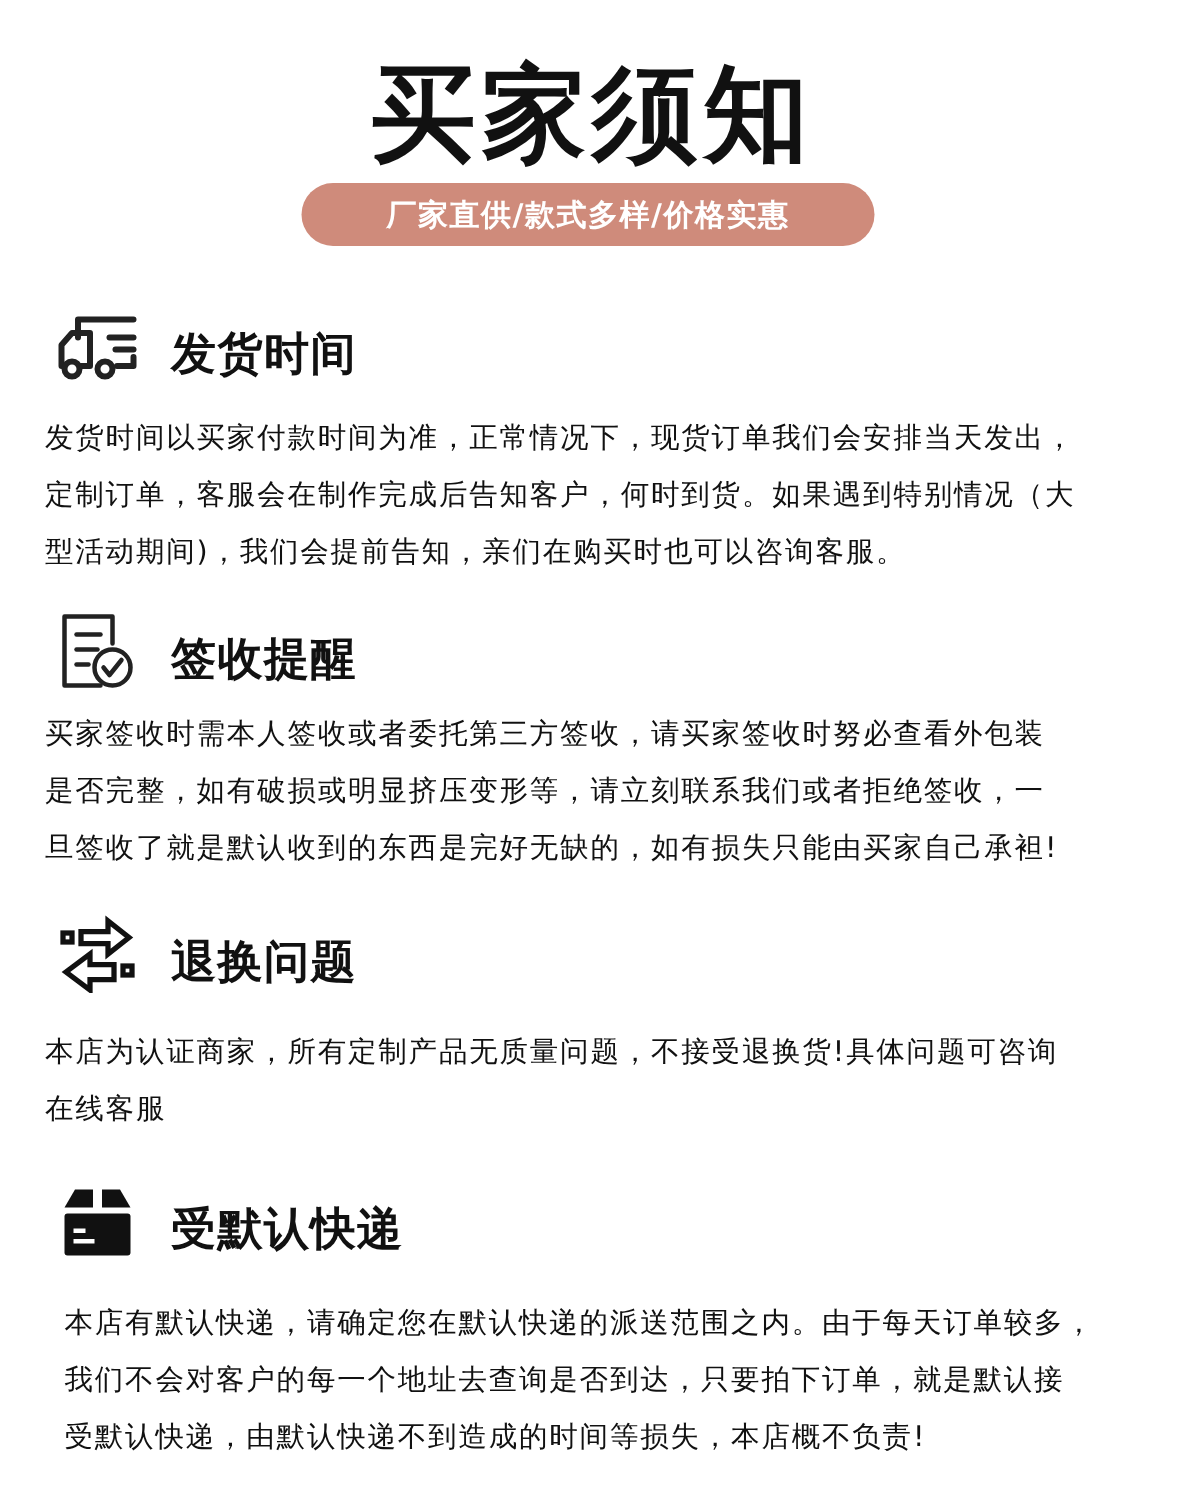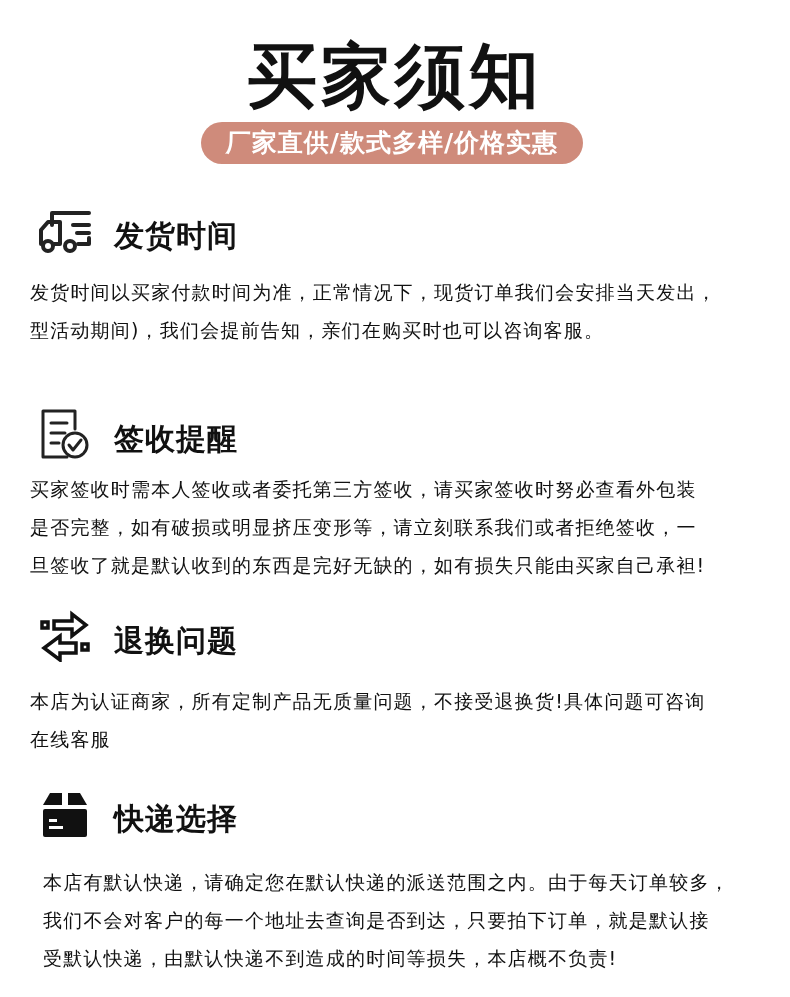--- a/index.html
+++ b/index.html
@@ -2,21 +2,21 @@
 <html><head>
   <meta charset="utf-8">
   <style>
     html, body { margin: 0; padding: 0; background: #ffffff; }
     body { width: 790px; height: 997px; position: relative; overflow: hidden;
            font-family: "DejaVu Sans", "Liberation Sans", sans-serif; color: #111; }
     .title { position: absolute; left: 0; width: 790px; top: 30px; text-align: center;
              font-size: 70px; font-weight: bold; letter-spacing: 4px; line-height: 92px; color: #111; }
     .pill { position: absolute; left: 201px; top: 122px; width: 382px; height: 42px;
             border-radius: 21px; background: #cf8b7b; color: #ffffff; text-align: center;
-            font-size: 25px; font-weight: bold; line-height: 42px; letter-spacing: 1px; }
+            font-size: 20px; font-weight: bold; line-height: 42px; letter-spacing: 1px; }
     .section-head { position: absolute; left: 36px; height: 60px; display: flex; align-items: flex-end; }
     .section-head .icon { width: 58px; height: 52px; display: flex; align-items: center; justify-content: center; }
     .section-head .head-label { margin-left: 20px; font-size: 30px; font-weight: bold; color: #111; letter-spacing: 1px; }
     .para { position: absolute; left: 30px; width: 720px; font-size: 19px; line-height: 38px; color: #111; letter-spacing: 1.2px; }
     .para p { margin: 0; }
   </style>
 </head>
 <body>
 
 <div class="title">买家须知</div>
@@ -31,20 +31,21 @@
       <path d="M52 30 V36 H41"></path>
       <path d="M4 36 V22 L11 14 H23 V36 H17"></path>
       <circle cx="11" cy="38" r="5"></circle>
       <circle cx="33" cy="38" r="5"></circle>
     </svg>
   </span>
   <span class="head-label">发货时间</span>
 </div>
 <div class="para" style="top:273px;">
   <p>发货时间以买家付款时间为准，正常情况下，现货订单我们会安排当天发出，</p>
+  <p>定制订单，客服会在制作完成后告知客户，何时到货。如果遇到特别情况（大</p>
   <p>型活动期间)，我们会提前告知，亲们在购买时也可以咨询客服。</p>
 </div>
 
 <div class="section-head" style="top:400px;">
   <span class="icon">
     <svg width="52" height="54" viewBox="0 0 52 54" fill="none" stroke="#222" stroke-width="3" stroke-linecap="round" stroke-linejoin="round">
       <path d="M28 50 H4 V4 H36 V22"></path>
       <path d="M12 16 H28"></path>
       <path d="M12 26 H26"></path>
       <path d="M12 36 H20"></path>
@@ -79,19 +80,19 @@
 <div class="section-head" style="top:780px;">
   <span class="icon">
     <svg width="50" height="50" viewBox="0 0 50 50">
       <path d="M10 4 H22 V16 H3 Z" fill="#111"></path>
       <path d="M28 4 H40 L47 16 H28 Z" fill="#111"></path>
       <rect x="3" y="20" width="44" height="28" rx="2" fill="#111"></rect>
       <rect x="9" y="30" width="8" height="3" fill="#fff"></rect>
       <rect x="9" y="37" width="14" height="3" fill="#fff"></rect>
     </svg>
   </span>
-  <span class="head-label">快递选择</span>
+  <span class="head-label">受默认快递</span>
 </div>
 <div class="para" style="top:863px;margin-left:13px;">
   <p>本店有默认快递，请确定您在默认快递的派送范围之内。由于每天订单较多，</p>
   <p>我们不会对客户的每一个地址去查询是否到达，只要拍下订单，就是默认接</p>
   <p>受默认快递，由默认快递不到造成的时间等损失，本店概不负责!</p>
 </div>
 
 </body></html>

